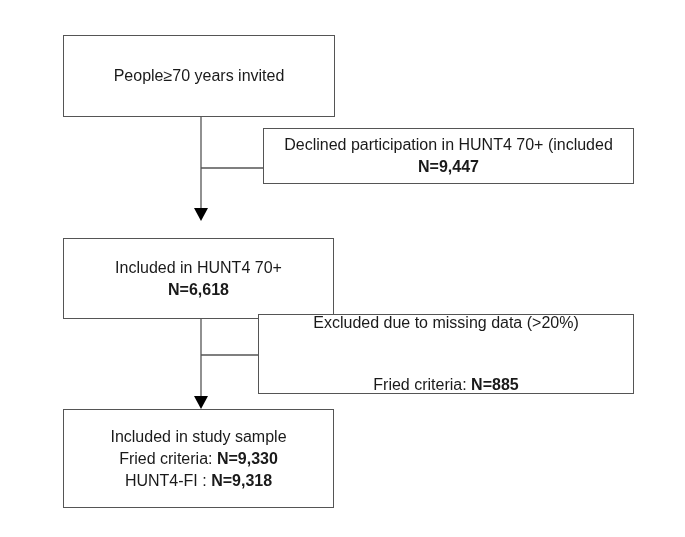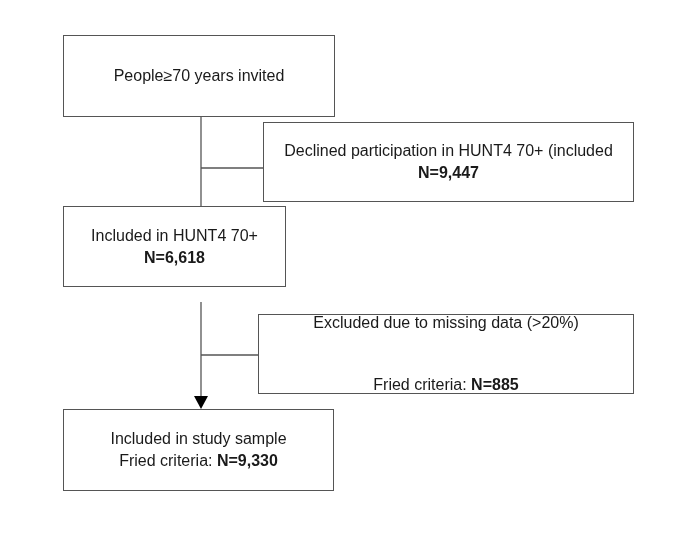--- a/index.html
+++ b/index.html
@@ -25,35 +25,38 @@
   <line x1="201" y1="302" x2="201" y2="397" stroke="#555555" stroke-width="1.3"></line>
   <polygon points="194,396 208,396 201,409" fill="#000000"></polygon>
 
   <line x1="201" y1="355" x2="258" y2="355" stroke="#555555" stroke-width="1.3"></line>
 </svg>
 
 <div class="box" style="left:63px; top:35px; width:272px; height:82px;">
   <div class="line">People≥70 years invited</div>
 </div>
 
-<div class="box" style="left:263px; top:122px; width:371px; height:80px; line-height:22px;">
+<div class="box" style="left:263px; top:128px; width:371px; height:56px; line-height:22px;">
   <div class="line">Declined participation in HUNT4 70+ (included</div>
   <div class="line b">N=9,447</div>
 </div>
 
-<div class="box" style="left:63px; top:206px; width:223px; height:81px;">
+<div class="box" style="left:63px; top:238px; width:271px; height:81px;">
   <div class="line">Included in HUNT4 70+</div>
   <div class="line b">N=6,618</div>
 </div>
 
 <div class="box" style="left:258px; top:314px; width:376px; height:80px;gap:40px;">
   <div class="line">Excluded due to missing data (&gt;20%)</div>
   <div class="line">
     <span>Fried criteria: </span><span class="b">N=885</span>
   </div>
 </div>
 
-<div class="box" style="left:63px; top:409px; width:271px; height:82px;">
+<div class="box" style="left:63px; top:409px; width:271px; height:99px;">
   <div class="line">Included in study sample</div>
   <div class="line">
     <span>Fried criteria: </span><span class="b">N=9,330</span>
   </div>
+  <div class="line">
+    <span>HUNT4-FI : </span><span class="b">N=9,318</span>
+  </div>
 </div>
 
 </body></html>

